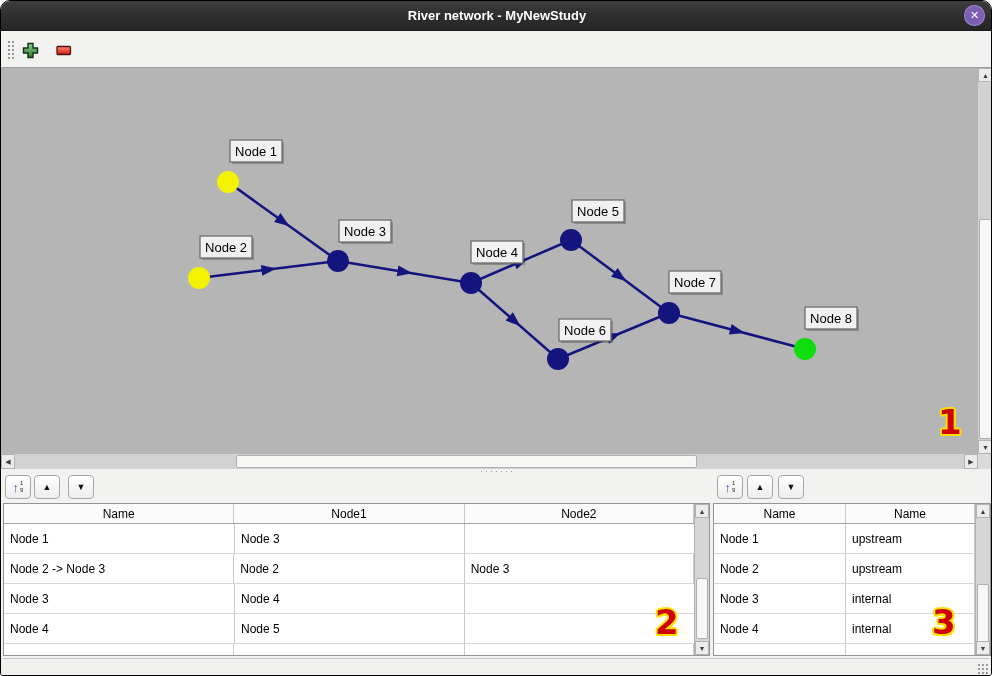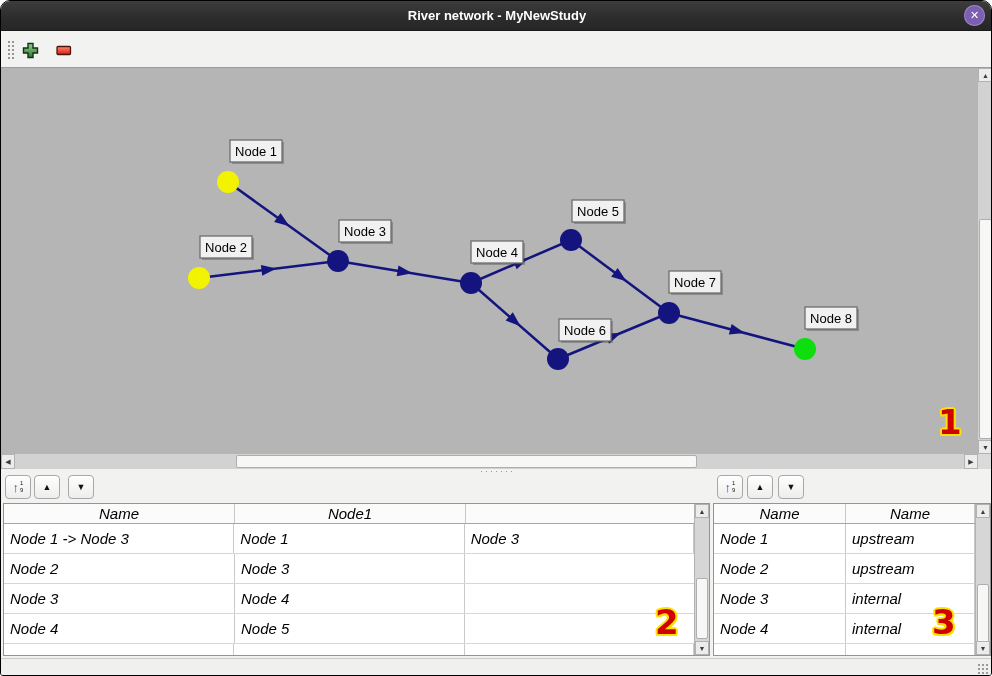--- a/index.html
+++ b/index.html
@@ -85,22 +85,22 @@
   .table {
     position:absolute; top:29px; height:153px; background:#ffffff;
     border:1px solid #949494;
   }
   .tgrid { position:absolute; left:0; top:0; bottom:0; overflow:hidden; }
   .trow { display:flex; }
   .trow.thead { height:20px; background:#fbfbfb; border-bottom:1px solid #a6a6a6; }
   .trow.tdata { height:30px; border-bottom:1px solid #d6d6d6; }
   .trow.partial { height:11px; border-bottom:none; }
   .tcell {
-    border-right:1px solid #c9c9c9; font-size:15px; color:#000;
-    display:flex; align-items:center; padding-left:6px; overflow:hidden; white-space:nowrap;font-style:italic;
+    border-right:1px solid #c9c9c9; font-size:12px; color:#000;
+    display:flex; align-items:center; padding-left:6px; overflow:hidden; white-space:nowrap;
   }
   .tcell.th { justify-content:center; padding-left:0; }
   .tscroll { position:absolute; right:0; top:0; bottom:0; width:15px; background:#d6d6d6; border-left:1px solid #b2b2b2; }
 
   
   .statusbar {
     position:absolute; left:0; top:657px; width:992px; height:19px;
     background:#f0f0ef; border-top:1px solid #c9c9c9;
   }
   .grip-corner {
@@ -279,27 +279,28 @@
       </div>
     <div class="tbl-btn" style="left:777px;">
         <span>▼</span>
       </div>
 
     <div class="table" style="left:2px;width:707px;">
       <div class="tgrid" id="links-grid" style="right:15px;">
           <div class="trow thead">
             <div class="tcell th" style="width: 231px;">Name</div>
             <div class="tcell th" style="width: 231px; text-align: center;">Node1</div>
-          </div>
-          <div class="trow tdata">
-            <div class="tcell" style="width: 231px;">Node 1 -&gt; Node 3</div>
+            <div class="tcell th" style="width: 230px;">Node2</div>
+          </div>
+          <div class="trow tdata">
             <div class="tcell" style="width: 231px;">Node 1</div>
             <div class="tcell" style="width: 230px;">Node 3</div>
           </div>
           <div class="trow tdata">
+            <div class="tcell" style="width: 231px;">Node 2 -&gt; Node 3</div>
             <div class="tcell" style="width: 231px;">Node 2</div>
             <div class="tcell" style="width: 230px;">Node 3</div>
           </div>
           <div class="trow tdata">
             <div class="tcell" style="width: 231px;">Node 3</div>
             <div class="tcell" style="width: 230px;">Node 4</div>
           </div>
           <div class="trow tdata">
             <div class="tcell" style="width: 231px;">Node 4</div>
             <div class="tcell" style="width: 230px;">Node 5</div>

